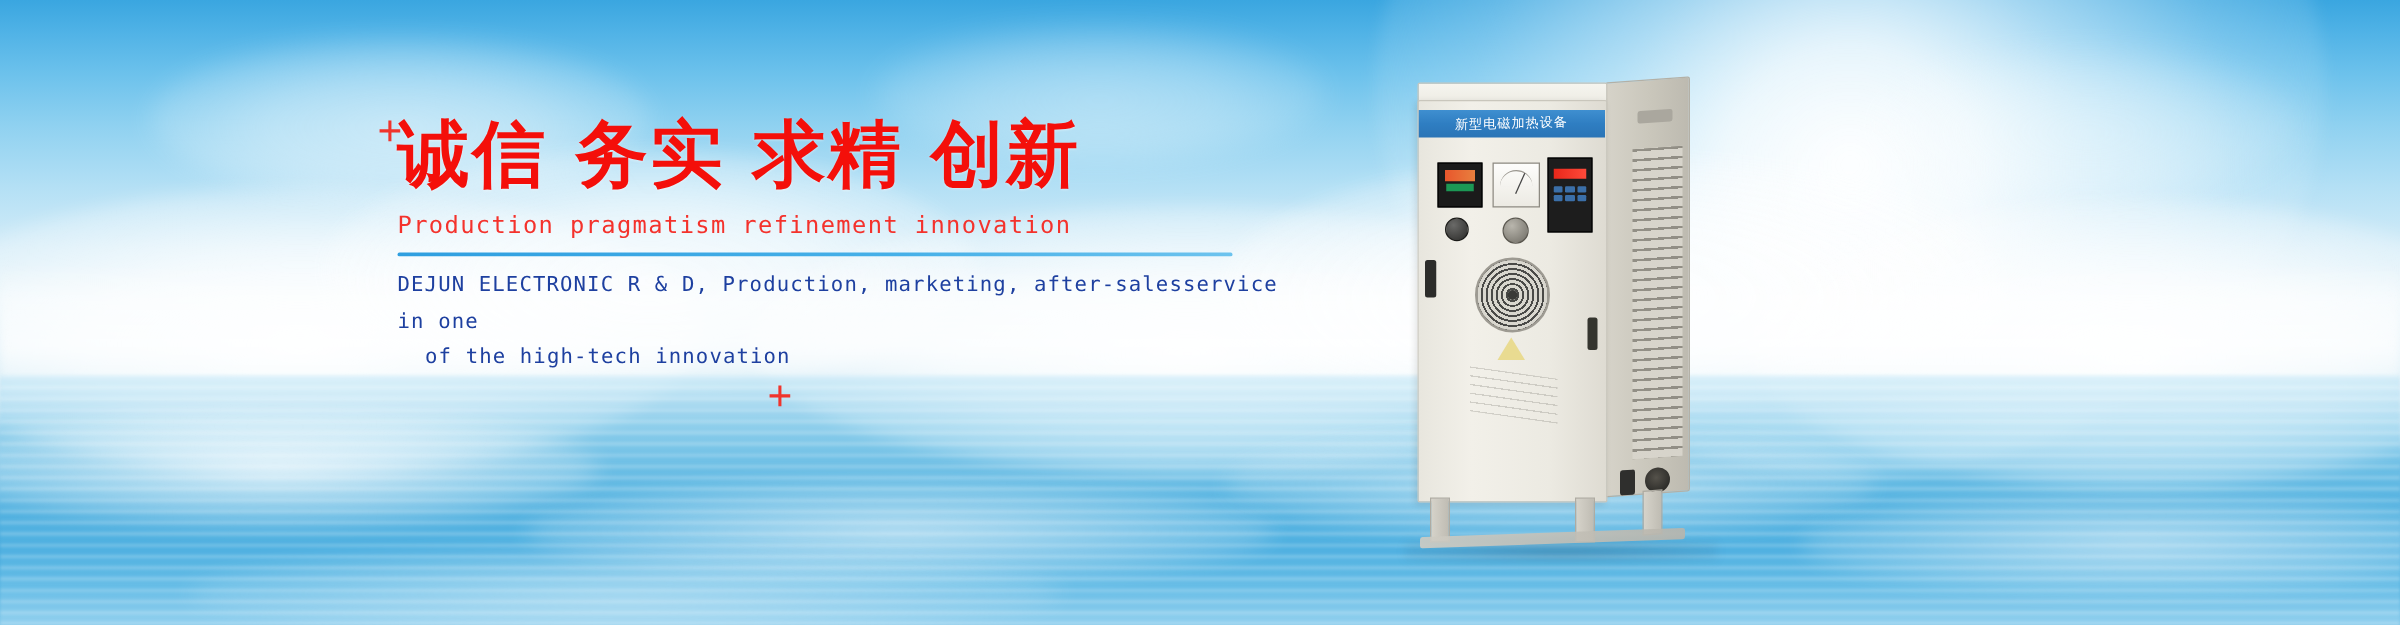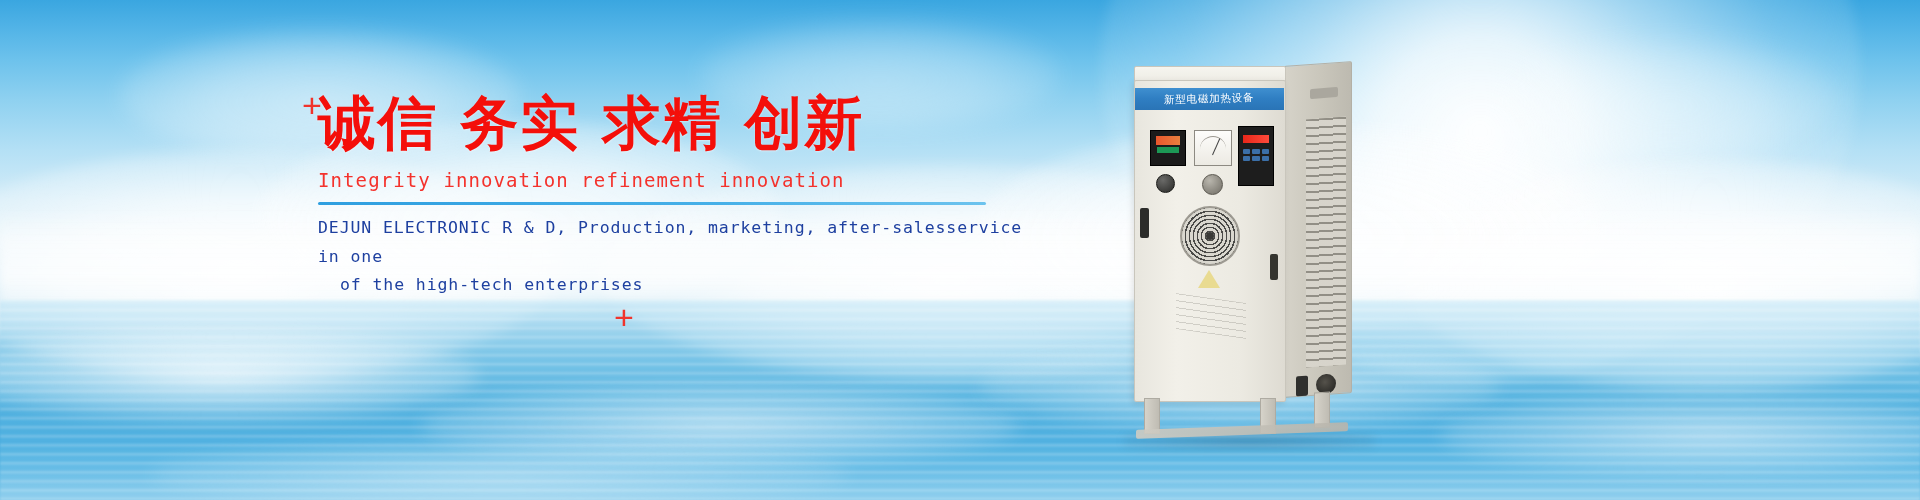--- a/index.html
+++ b/index.html
@@ -404,25 +404,25 @@
   <div class="wave-blob w2"></div>
   <div class="wave-blob w3"></div>
   <div class="wave-blob w4"></div>
   <div class="wave-blob w5"></div>
 
   <div class="plus plus-tl">+</div>
   <div class="plus plus-bl">+</div>
 
   <div class="text-block">
     <div class="headline">诚信 务实 求精 创新</div>
-    <div class="sub-en-red">Integrity  innovation  refinement  innovation</div>
+    <div class="sub-en-red">Production  pragmatism  refinement  innovation</div>
     <div class="divider"></div>
     <div class="sub-en-blue">
       <span class="ln1">DEJUN ELECTRONIC R &amp; D, Production, marketing, after-salesservice in one</span>
-      <span class="ln2">of the high-tech enterprises</span>
+      <span class="ln2">of the high-tech innovation</span>
     </div>
   </div>
 
   <div class="machine">
     <div class="m-shadow"></div>
     <div class="m-side"></div>
     <div class="m-vents"></div>
     <div class="m-sidevent-top"></div>
     <div class="m-sidehole1"></div>
     <div class="m-sidehole2"></div>

